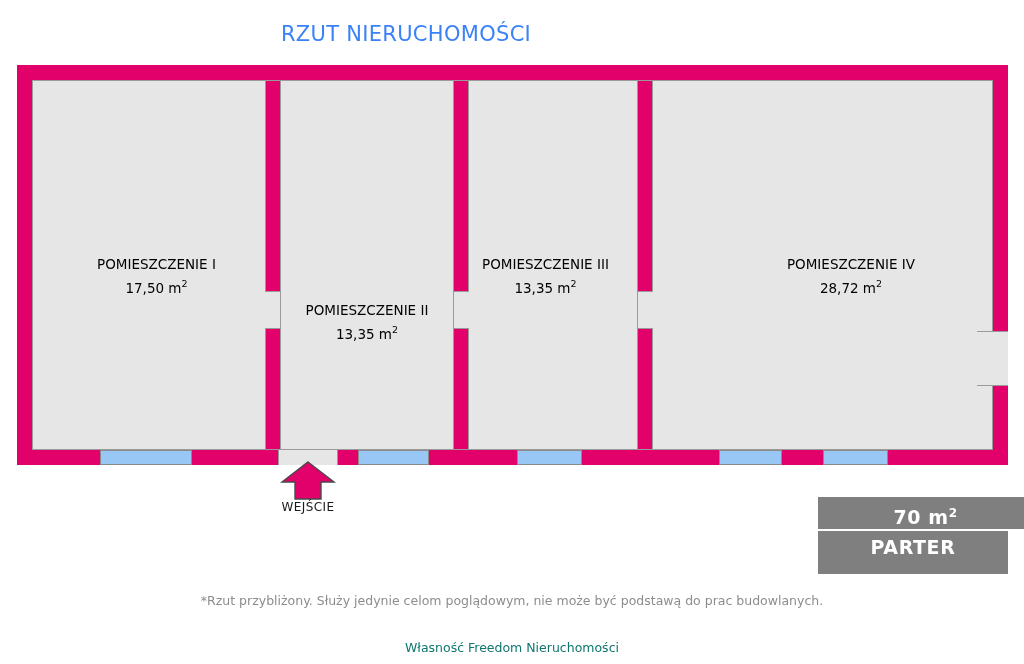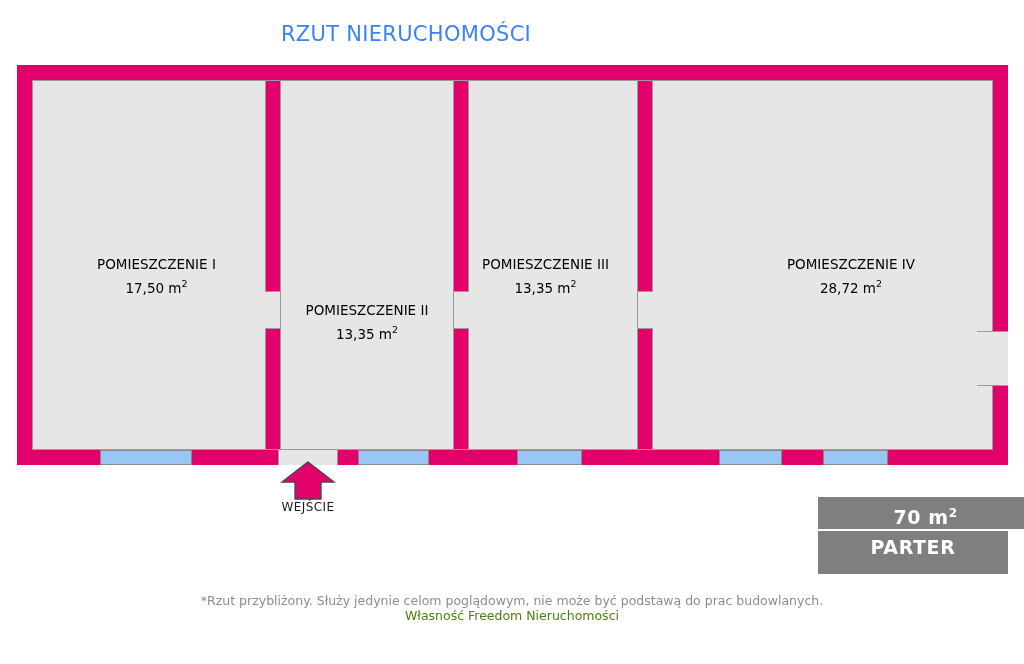--- a/index.html
+++ b/index.html
@@ -141,25 +141,25 @@
     left: 0;
     top: 593px;
     width: 1024px;
     text-align: center;
     font-size: 12.5px;
     color: #8d8d8d;
   }
   .footer-owner {
     position: absolute;
     left: 0;
-    top: 608px;
+    top: 640px;
     width: 1024px;
     text-align: center;
     font-size: 12.5px;
-    color: #4d7c0f;
+    color: #0f766e;
   }
 </style>
 </head>
 <body>
 
 <div class="plan-title">RZUT NIERUCHOMOŚCI</div>
 
 <div class="floorplan">
 
   <div class="outer-wall"></div>

